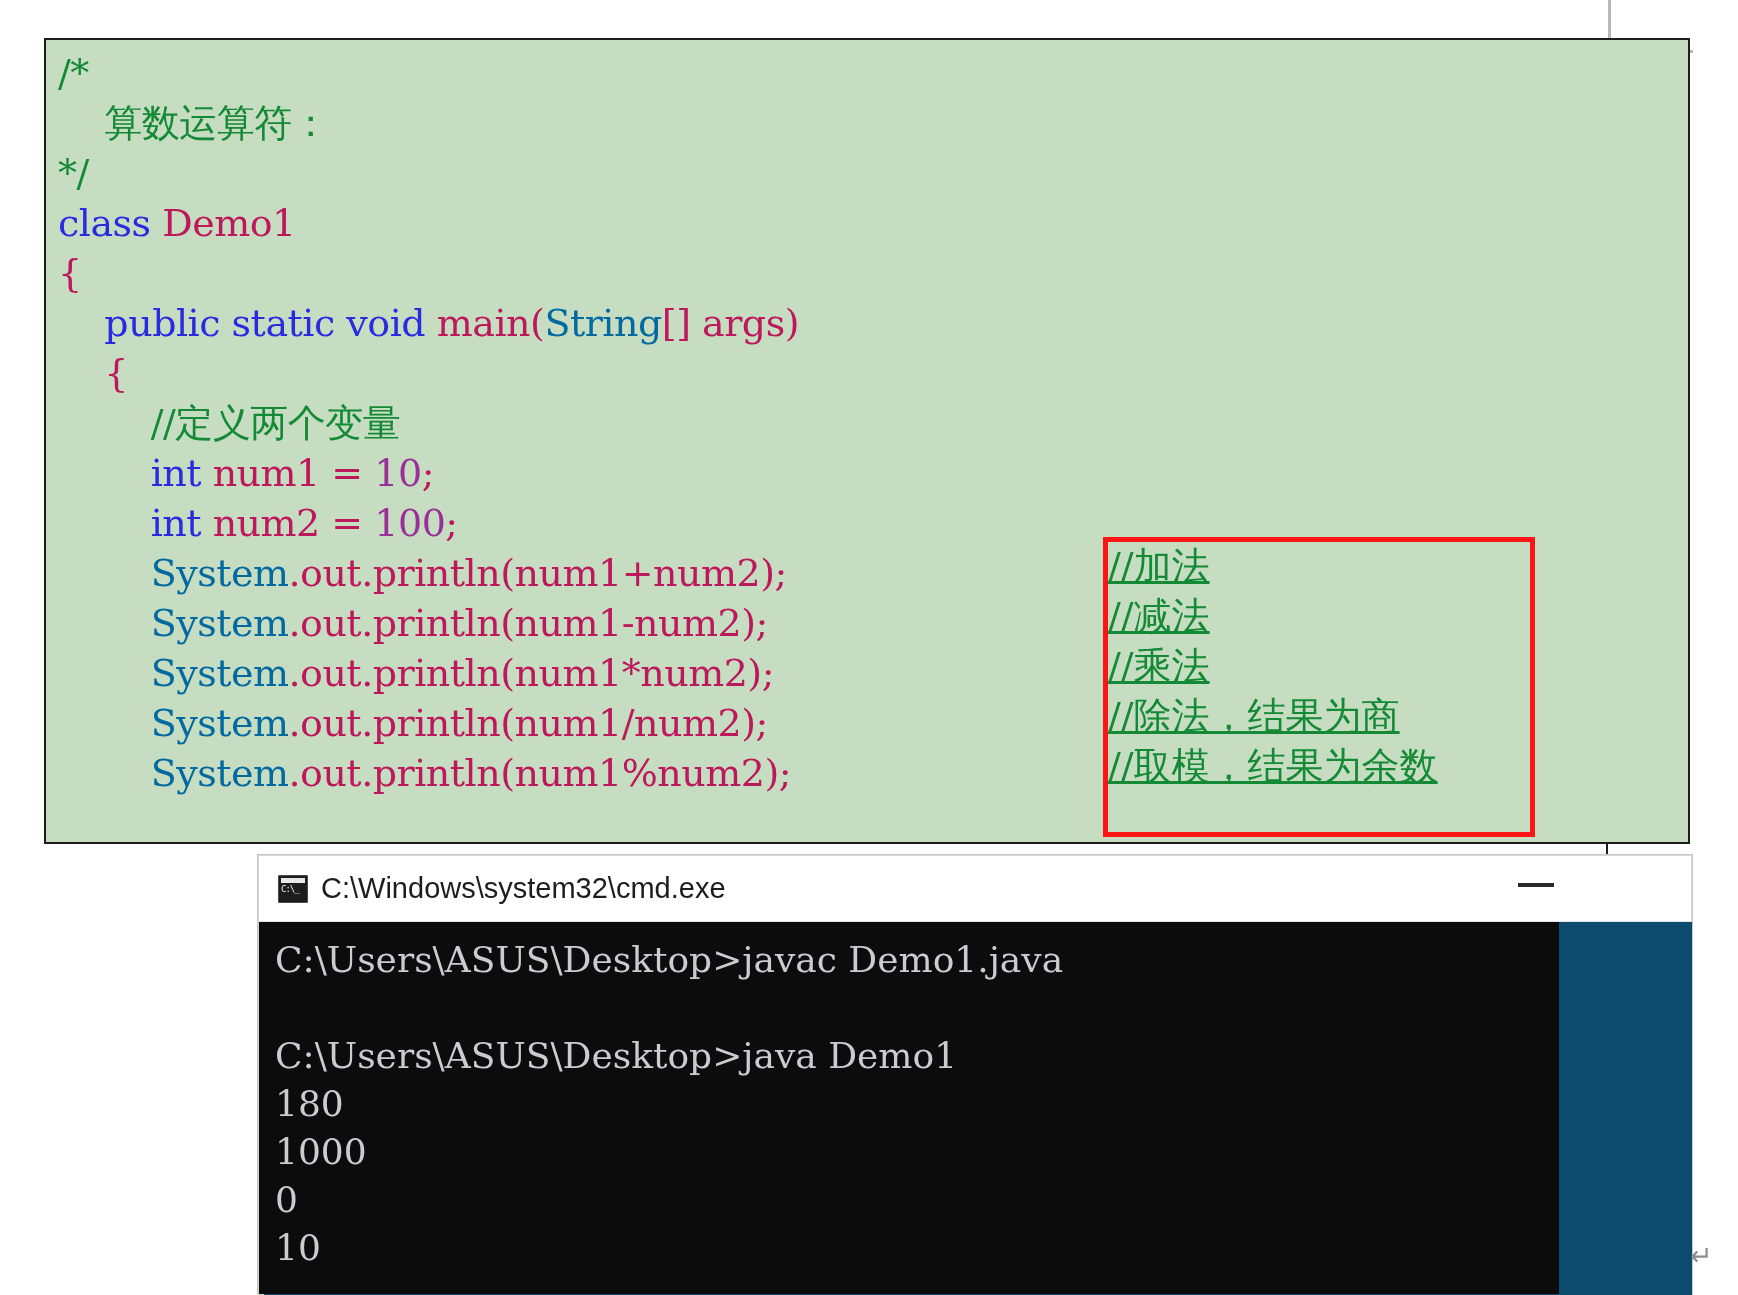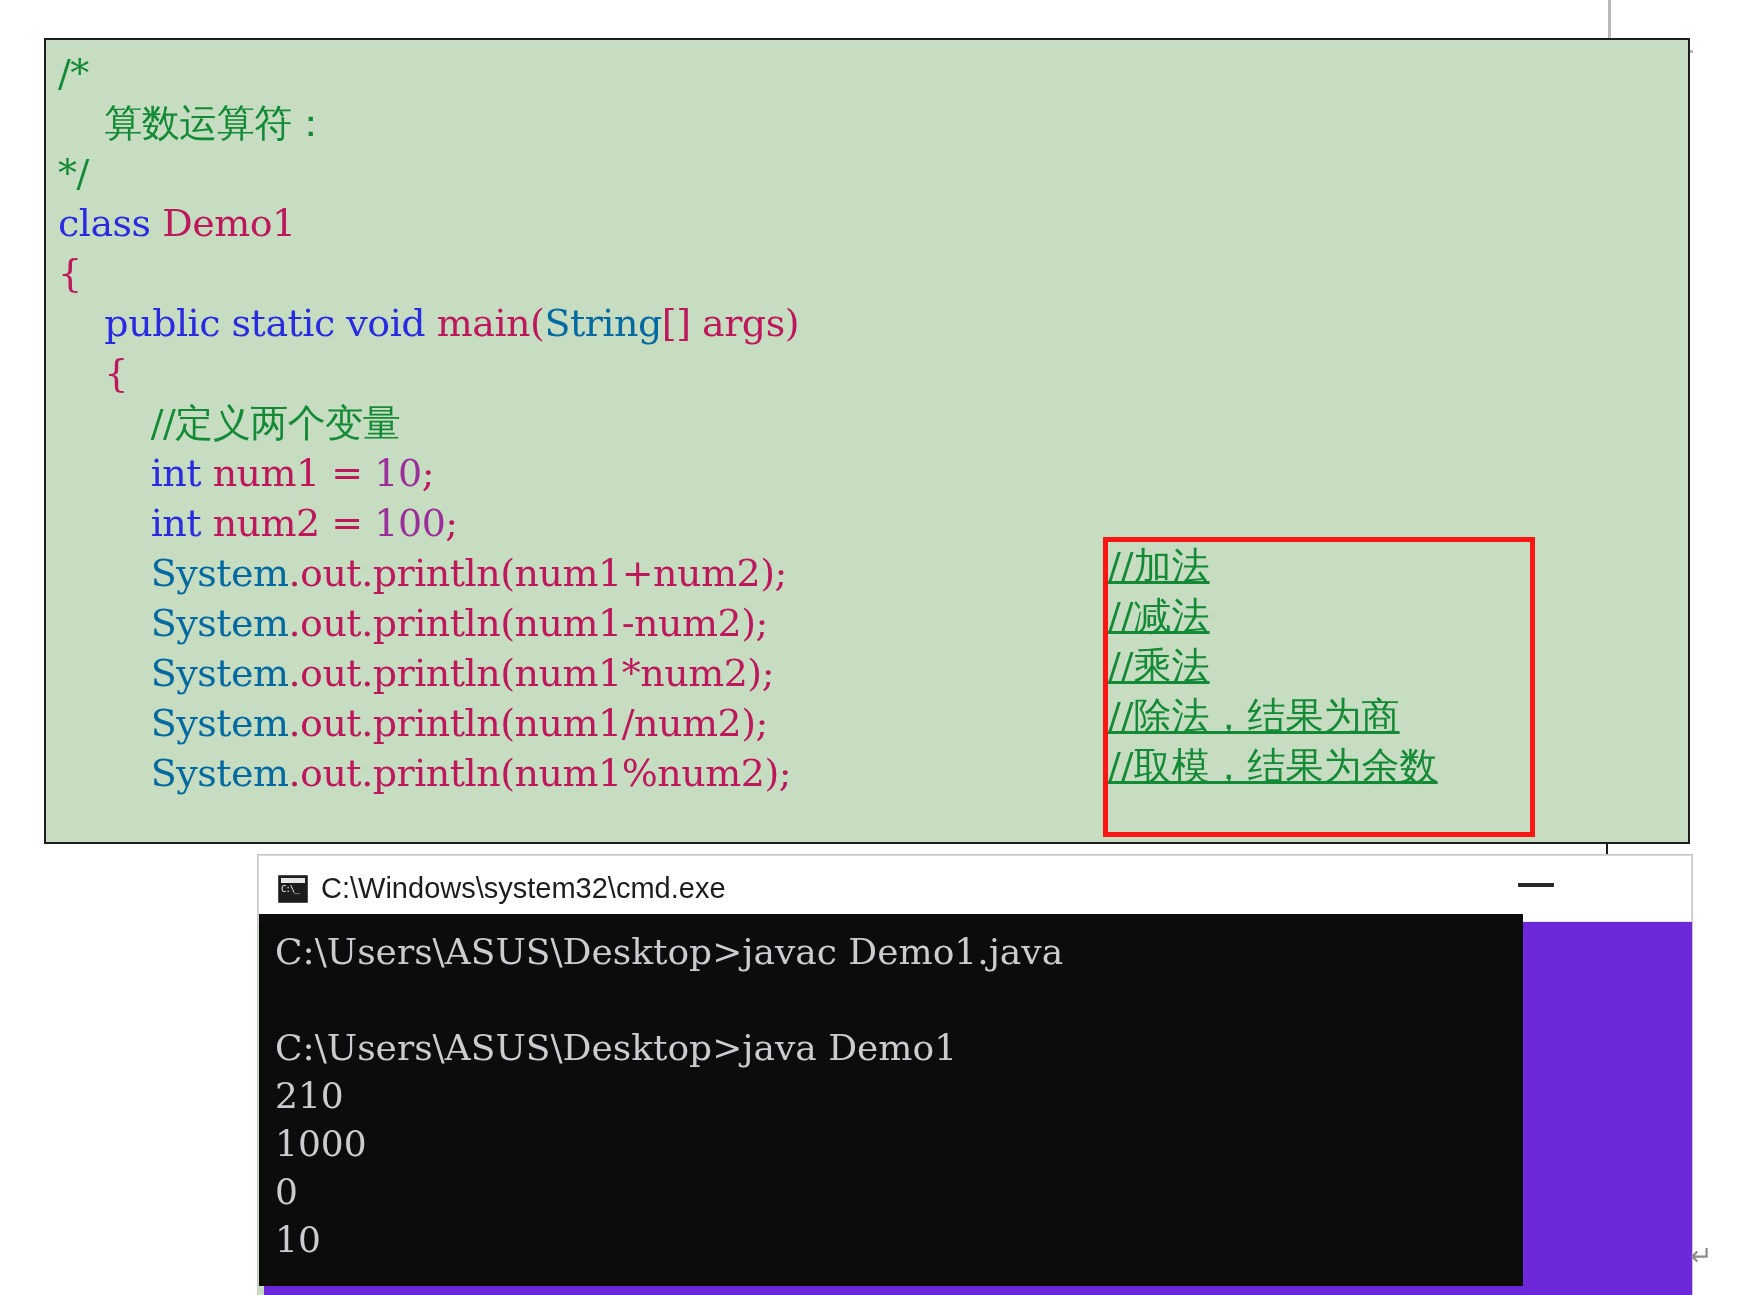--- a/index.html
+++ b/index.html
@@ -60,21 +60,21 @@
   .redbox{
     position:absolute;left:1103px;top:537px;width:432px;height:300px;
     border:5px solid #fb1515;
     box-sizing:border-box;
     pointer-events:none;
   }
 
   
   .cmd-window{
     position:absolute;left:258px;top:855px;width:1434px;height:440px;
-    background:#6d28d9;
+    background:#0c4a6e;
     box-shadow:0 0 0 1px #c8c8c8;
   }
   .cmd-title{
     position:absolute;left:0;top:0;width:1434px;height:67px;
     background:#ffffff;
     border:1px solid #d8d8d8;
     border-bottom:1px solid #e4e4e4;
     box-sizing:border-box;
     display:flex;align-items:center;
   }
@@ -97,23 +97,24 @@
   .cmd-title-text{
     font-family:"Liberation Sans",sans-serif;
     font-size:29px;color:#1d1d1d;
     white-space:nowrap;
   }
   .cmd-min{
     position:absolute;right:137px;top:27px;width:36px;height:0;
     border-top:4px solid #2a2a2a;
   }
   .cmd-body{
-    position:absolute;left:1px;top:59px;width:1264px;height:372px;
+    position:absolute;left:1px;top:67px;width:1264px;height:372px;
     background:#0c0c0c;
     overflow:hidden;
+    padding-left:36px;
   }
   .cmd-text{
     position:absolute;left:16px;top:14px;
     font-family:"DejaVu Serif","Liberation Serif",serif;
     font-size:36px;line-height:48px;
     color:#ccccd0;white-space:pre;
   }
   .cmd-text .ln{height:48px;display:block;}
   .cmd-leftstripe{
     position:absolute;left:0;top:0;width:6px;height:440px;
@@ -136,19 +137,19 @@
   <div class="redbox"></div>
 
   <div class="cmd-window">
     <div class="cmd-leftstripe"></div>
     <div class="cmd-title">
       <div class="cmd-icon"></div>
       <div class="cmd-title-text">C:\Windows\system32\cmd.exe</div>
       <div class="cmd-min"></div>
     </div>
     <div class="cmd-body">
-      <div class="cmd-text" id="cmd-text"><span class="ln">C:\Users\ASUS\Desktop&gt;javac Demo1.java</span><span class="ln">&nbsp;</span><span class="ln">C:\Users\ASUS\Desktop&gt;java Demo1</span><span class="ln">210</span><span class="ln">1000</span><span class="ln">0</span><span class="ln">10</span></div>
+      <div class="cmd-text" id="cmd-text"><span class="ln">C:\Users\ASUS\Desktop&gt;javac Demo1.java</span><span class="ln">&nbsp;</span><span class="ln">C:\Users\ASUS\Desktop&gt;java Demo1</span><span class="ln">180</span><span class="ln">1000</span><span class="ln">0</span><span class="ln">10</span></div>
     </div>
   </div>
 
   <div class="pilcrow">↵</div>
 
 </div>
 
 </body></html>

